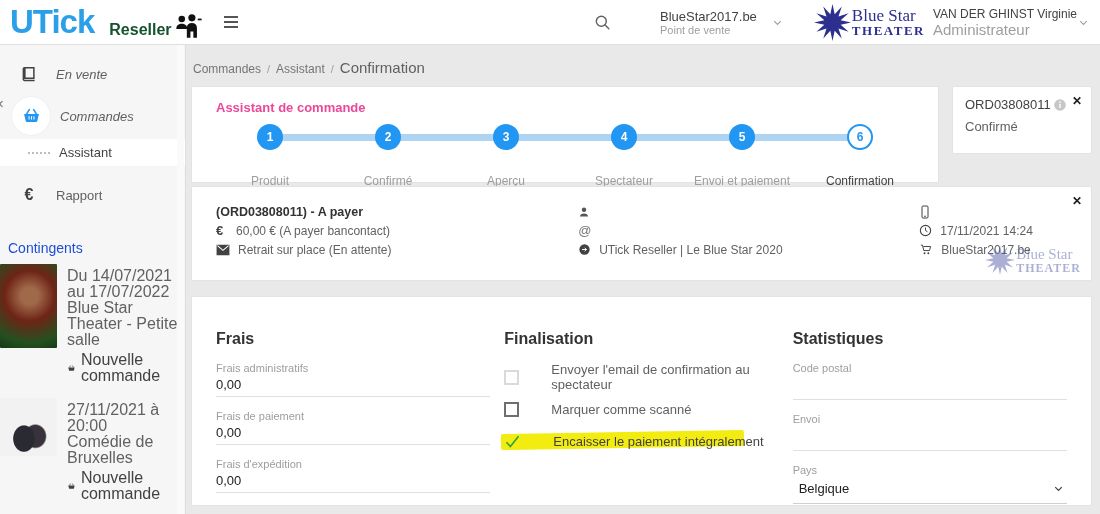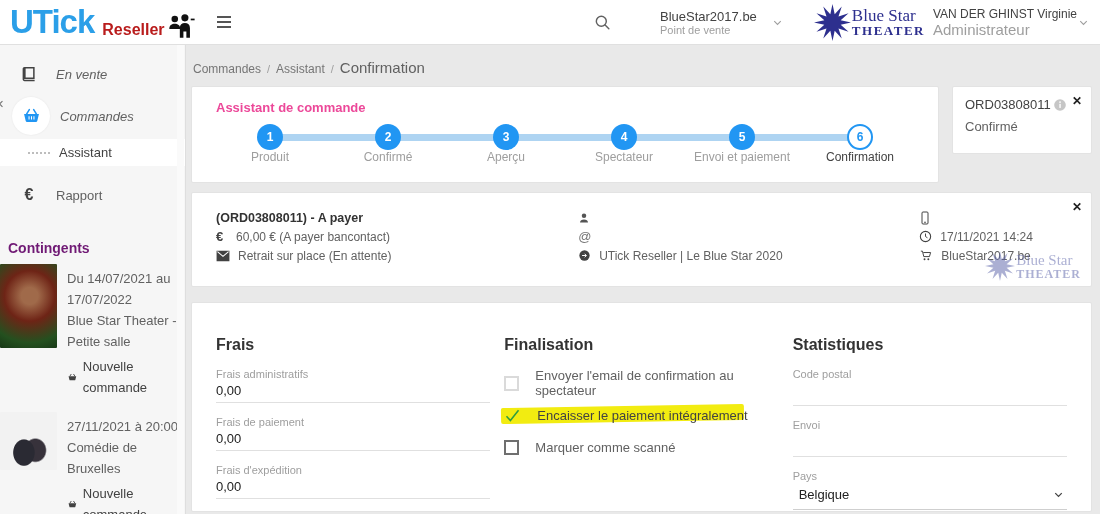--- a/index.html
+++ b/index.html
@@ -4,21 +4,21 @@
 <style>
   * { margin:0; padding:0; box-sizing:border-box; }
   html,body { width:1100px; height:514px; overflow:hidden; background:#e9e9e9;
               font-family:"Liberation Sans", sans-serif; }
 
   
   .header { position:relative; height:45px; background:#fff; border-bottom:1px solid #e0e0e0;
             display:flex; align-items:center; z-index:5;justify-content:flex-end; }
   .logo { display:flex; align-items:flex-end; padding-left:10px; }
   .logo-main { color:#2b9fe8; font-size:33px; font-weight:bold; letter-spacing:-1px; line-height:38px; }
-  .logo-sub { color:#b91c1c; font-size:16px; font-weight:bold; margin-left:8px; line-height:22px; }
+  .logo-sub { color:#14532d; font-size:16px; font-weight:bold; margin-left:15px; line-height:22px; }
   .logo-people { margin-left:2px; margin-bottom:2px; }
   .hamburger { margin-left:22px; cursor:pointer; display:flex; flex-direction:column; gap:3px; }
   .hamburger div { width:14px; height:2px; background:#555; }
   .hdr-right { margin-left:auto; display:flex; align-items:center; }
   .search-btn { margin-right:48px; cursor:pointer; display:flex; }
   .pos-sel { text-align:left; margin-right:14px; cursor:pointer; }
   .pos-val { font-size:13px; color:#424242; }
   .pos-lbl { font-size:11px; color:#9e9e9e; }
   .chev { margin-right:30px; cursor:pointer; display:flex; }
   .org-logo { display:flex; align-items:center; margin-right:8px; }
@@ -45,29 +45,29 @@
   .nav-item.italic > span.nlabel { font-style:italic; }
   .nav-cmd { height:46px; padding-left:12px; }
   .nav-cmd .circ { width:38px; height:38px; background:#fff; border-radius:50%;
                    display:flex; align-items:center; justify-content:center; margin-right:10px;
                    box-shadow:0 0 2px rgba(0,0,0,.08); }
   .nav-sub { background:#fff; height:27px; padding-left:28px; font-size:13px; color:#424242;
              display:flex; align-items:center; cursor:pointer; }
   .dots { width:22px; border-top:2px dotted #bdbdbd; margin-right:9px; }
   .nav-rapport { margin-top:10px; }
   .euro-ico { font-size:16px; color:#424242; font-weight:bold; }
-  .cont-title { font-size:14px; font-weight:bold; color:#701a75; padding:26px 0 8px 8px; }
+  .cont-title { font-size:14px; font-weight:normal; color:#1d4ed8; padding:26px 0 8px 8px; }
   .citem { display:flex; margin-bottom:14px; }
   .thumb { width:57px; flex:none; border-radius:1px; position:relative; overflow:hidden; }
   .t1 { height:84px; background:radial-gradient(circle at 52% 38%, #a06a4a 14%, #6e2416 42%, #24501f 78%, #173816 100%); }
   .t2 { height:58px; background:radial-gradient(ellipse at 42% 70%, #2a2a33 22%, rgba(42,42,51,0) 24%),
                      radial-gradient(ellipse at 62% 66%, #37323b 20%, rgba(55,50,59,0) 23%),
                      #f2f2f2; }
   .t3 { height:58px; background:radial-gradient(circle at 50% 42%, #ddd8d0 22%, #bab4ab 55%, #8f8a82 100%); }
-  .cinfo { padding:4px 4px 0 10px; font-size:13px; color:#616161; line-height:21px; }
+  .cinfo { padding:4px 4px 0 10px; font-size:16px; color:#616161; line-height:16px; }
   .caction { display:flex; align-items:center; gap:5px; margin-top:4px; color:#424242;
              cursor:pointer; text-decoration:none; }
 
   
   .main { flex:1; padding:0 8px 0 5px; overflow:hidden; }
   .breadcrumb { display:flex; align-items:baseline; gap:6px; margin:14px 0 10px 2px; }
   .bc-link { font-size:12px; color:#757575; cursor:pointer; }
   .bc-sep { font-size:11px; color:#9e9e9e; }
   .bc-cur { font-size:15px; color:#616161; }
   .card { background:#fff; border:1px solid #e3e3e3; border-radius:2px; }
@@ -75,48 +75,48 @@
   .row1 { display:flex; align-items:flex-start; }
   .wiz-card { flex:1; height:97px; margin-right:13px; }
   .wiz-title { font-size:13px; font-weight:bold; color:#ec4899; padding:13px 0 0 24px; }
   .stepper { position:relative; margin-top:9px; padding:0 65px; }
   .track { position:absolute; left:76px; right:76px; top:10px; height:7px; background:#aed4f2; }
   .steps { display:flex; justify-content:space-between; position:relative; }
   .step { display:flex; flex-direction:column; align-items:center; width:26px; cursor:pointer; }
   .bub { width:26px; height:26px; border-radius:50%; background:#2196f3; color:#fff;
          font-size:12px; font-weight:bold; display:flex; align-items:center; justify-content:center; }
   .step.current .bub { background:#fff; color:#2196f3; border:2px solid #2196f3; }
-  .slabel { margin-top:0; font-size:12px; color:#9e9e9e; white-space:nowrap; }
+  .slabel { margin-top:24px; font-size:12px; color:#9e9e9e; white-space:nowrap; }
   .step.current .slabel { color:#424242; }
 
   .ord-card { width:140px; height:68px; padding:10px 10px 0 12px; position:relative; }
   .ord-id { font-size:13px; color:#424242; display:flex; align-items:center; gap:2px; }
   .ord-status { font-size:13px; color:#616161; margin-top:7px; }
   .xclose { position:absolute; top:8px; right:9px; font-size:12px; font-weight:bold;
             color:#212121; cursor:pointer; line-height:1; }
 
-  .sum-card { position:relative; margin-top:9px; height:95px; padding:15px 24px 0;
+  .sum-card { position:relative; margin-top:3px; height:95px; padding:15px 24px 0;
               display:grid; grid-template-columns:363fr 342fr 148fr; }
   .srow { display:flex; align-items:center; gap:8px; height:19px; font-size:12px; color:#616161; }
   .srow.bold { font-weight:bold; color:#333; font-size:12.5px; }
   .euro-g { font-size:13px; color:#424242; font-weight:bold; width:12px; }
   .at-g { font-size:13px; color:#757575; width:14px; }
   .watermark { position:absolute; right:10px; bottom:5px; display:flex; align-items:center;
                opacity:.5; }
   .wm-txt { font-family:"Liberation Serif", serif; color:#5a62a8; line-height:1; margin-left:1px; }
   .wm-n1 { font-size:15px; } .wm-n2 { font-size:12px; font-weight:bold; letter-spacing:1px; }
 
   .panel { margin-top:15px; height:210px; padding:33px 24px 0;
            display:grid; grid-template-columns:1fr 1fr 1fr; column-gap:14px; }
   .pcol h3 { font-size:16px; color:#333; margin-bottom:14px; }
   .field { margin-bottom:13px; }
   .flabel { font-size:11px; color:#9e9e9e; }
   .fvalue { font-size:13px; color:#212121; padding:3px 0 4px; border-bottom:1px solid #e0e0e0; }
   .field.empty .fvalue { height:26px; }
-  .chkrow { position:relative; display:flex; align-items:center; gap:16px; height:30px;
+  .chkrow { position:relative; display:flex; align-items:center; gap:32px; height:30px;
             margin-bottom:2px; cursor:pointer; }
   .box { width:15px; height:15px; flex:none; }
   .box.light { border:2px solid #dadada; }
   .box.dark  { border:2px solid #6f6f6f; }
   .chklabel { font-size:13px; color:#616161; position:relative; z-index:1; }
   .hl-band { position:absolute; left:-3px; top:6px; width:243px; height:16px; background:#f2ec11;
              transform:rotate(-1deg); border-radius:2px; z-index:0; }
   .hl-row .chklabel { color:#424242; }
   .checkmark { position:relative; z-index:1; flex:none; }
   .selfield { position:relative; }
@@ -415,30 +415,30 @@
           <div class="fvalue">0,00</div>
         </div>
       </div>
 
       <div class="pcol">
         <h3>Finalisation</h3>
         <div class="chkrow">
           <span class="box light"></span>
           <span class="chklabel">Envoyer l'email de confirmation au spectateur</span>
         </div>
+        <div class="chkrow">
+          <span class="box dark"></span>
+          <span class="chklabel">Marquer comme scanné</span>
+        </div>
         <div class="chkrow hl-row">
           <div class="hl-band"></div>
           <svg class="checkmark" width="17" height="17" viewBox="0 0 24 24">
             <path d="M3.5 13l5.5 6L20.5 4.5" fill="none" stroke="#2f9e3f" stroke-width="2.2"></path>
           </svg>
           <span class="chklabel">Encaisser le paiement intégralement</span>
-        </div>
-        <div class="chkrow">
-          <span class="box dark"></span>
-          <span class="chklabel">Marquer comme scanné</span>
         </div>
       </div>
 
       <div class="pcol">
         <h3>Statistiques</h3>
         <div class="field empty">
           <div class="flabel">Code postal</div>
           <div class="fvalue"></div>
         </div>
         <div class="field empty">

